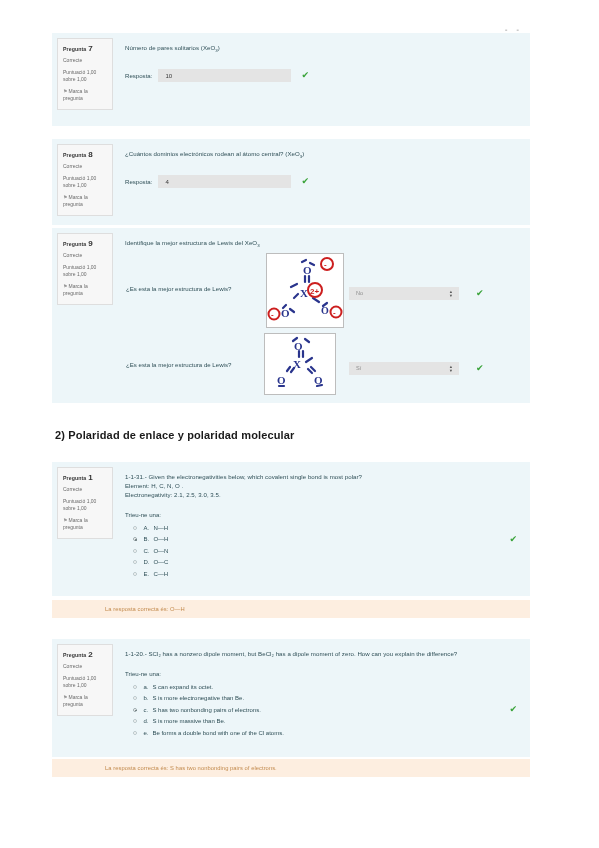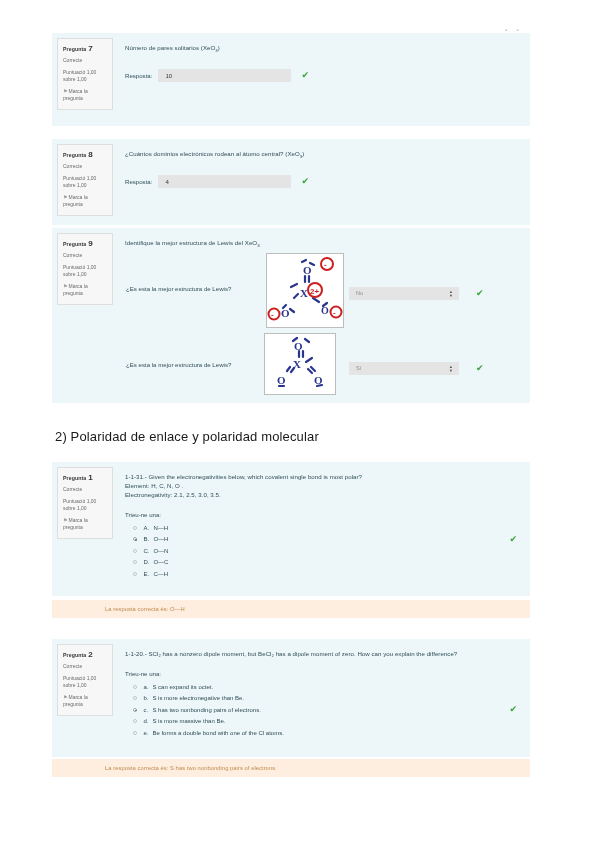--- a/index.html
+++ b/index.html
@@ -128,22 +128,22 @@
     background: #fdeee0;
     color: #c28a4d;
     font-size: 5.8px;
     padding: 6px 0 6px 53px;
     letter-spacing: .05px;
   }
 
   
   .sectionhead {
     position: absolute;
-    font-size: 13px;
-    font-weight: normal;
+    font-size: 11px;
+    font-weight: bold;
     color: #1a1a1a;
     letter-spacing: .15px;
   }
 
   
   .topmark {
     position: absolute;
     font-size: 4px;
     color: #9b9b9b;
     letter-spacing: 4px;

